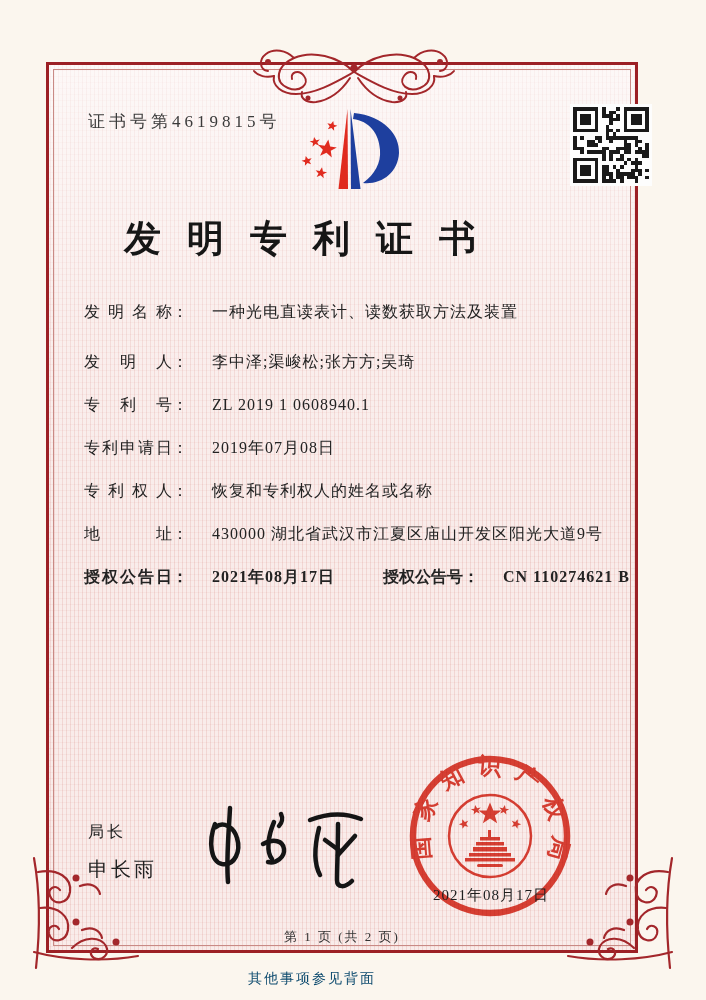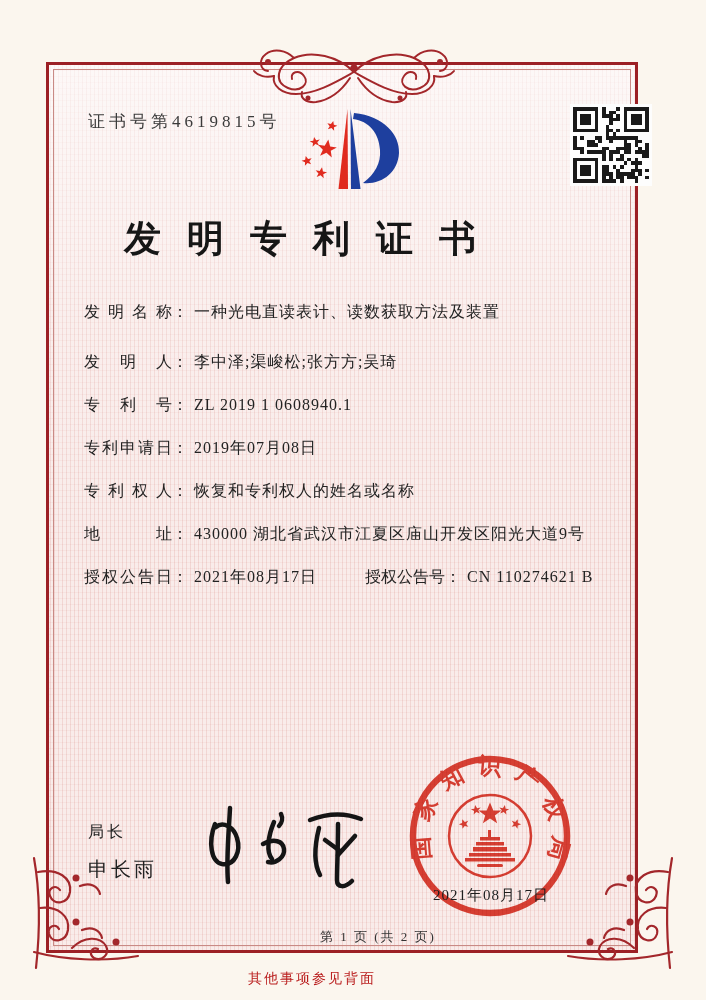--- a/index.html
+++ b/index.html
@@ -43,21 +43,21 @@
     letter-spacing:26px; text-indent:26px; color:#161616;
   }
 
   .fields { position:absolute; left:84px; top:0; width:560px; }
   .field-row { position:absolute; white-space:nowrap; font-size:16px; color:#232323; }
   .flabel {
     display:inline-block; width:88px; vertical-align:top;
     text-align:justify; text-align-last:justify; color:#232323;
   }
   .fcolon { display:inline-block; }
-  .fvalue { display:inline-block; margin-left:6px; letter-spacing:1px; }
+  .fvalue { display:inline-block; margin-left:24px; letter-spacing:1px; }
   .grant-pair2 { margin-left:48px; }
 
   .body-text {
     position:absolute; left:76px; top:598px; width:560px;
     font-size:15px; line-height:1.83; color:#2f2f2f; letter-spacing:.5px;
   }
   .body-text p { text-indent:2em; }
 
   .signer-title { position:absolute; left:88px; top:822px; font-size:16px; letter-spacing:3px;
     font-family:"Liberation Sans","DejaVu Sans",sans-serif; color:#222; }
@@ -67,23 +67,23 @@
   .signature { position:absolute; left:188px; top:796px; width:200px; height:100px; }
 
   .seal { position:absolute; left:404px; top:750px; width:172px; height:172px;
     mix-blend-mode:multiply; opacity:.93; }
   .seal-date {
     position:absolute; left:408px; top:886px; width:166px; text-align:center;
     font-size:15px; letter-spacing:1px; color:#1d1d1d;
   }
 
   .page-info { position:absolute; left:46px; top:928px; width:592px; text-align:center;
-    font-size:13px; color:#333; letter-spacing:2px;margin-left:36px; }
+    font-size:13px; color:#333; letter-spacing:2px; }
   .back-note { position:absolute; left:0; top:970px; width:624px; text-align:center;
-    font-size:14px; color:#b91c1c; letter-spacing:2px; }
+    font-size:14px; color:#0c4a6e; letter-spacing:2px; }
 </style>
 </head>
 <body>
 
 <div class="page">
 
   <div class="frame-fill"></div>
   <div class="frame-outer"></div>
   <div class="frame-inner"></div>
 
@@ -403,21 +403,21 @@
     </div>
     <div class="field-row" style="top:438px;">
       <span class="flabel">专利申请日</span><span class="fcolon">：</span><span class="fvalue">2019年07月08日</span>
     </div>
     <div class="field-row" style="top:481px;">
       <span class="flabel">专利权人</span><span class="fcolon">：</span><span class="fvalue">恢复和专利权人的姓名或名称</span>
     </div>
     <div class="field-row" style="top:524px;">
       <span class="flabel">地址</span><span class="fcolon">：</span><span class="fvalue">430000 湖北省武汉市江夏区庙山开发区阳光大道9号</span>
     </div>
-    <div class="field-row" style="top:567px;">
+    <div class="field-row" style="top:567px;font-weight:bold;">
       <span class="flabel">授权公告日</span><span class="fcolon">：</span><span class="fvalue">2021年08月17日</span><span class="grant-pair2"><span>授权公告号</span><span class="fcolon">：</span><span class="fvalue">CN 110274621 B</span></span>
     </div>
   </div>
 
 
   <div class="signer-title">局长</div>
   <div class="signer-name">申长雨</div>
 
   <svg class="signature" viewBox="0 0 200 100">
     <g fill="none" stroke="#151515" stroke-width="4.5" stroke-linecap="round" stroke-linejoin="round">

